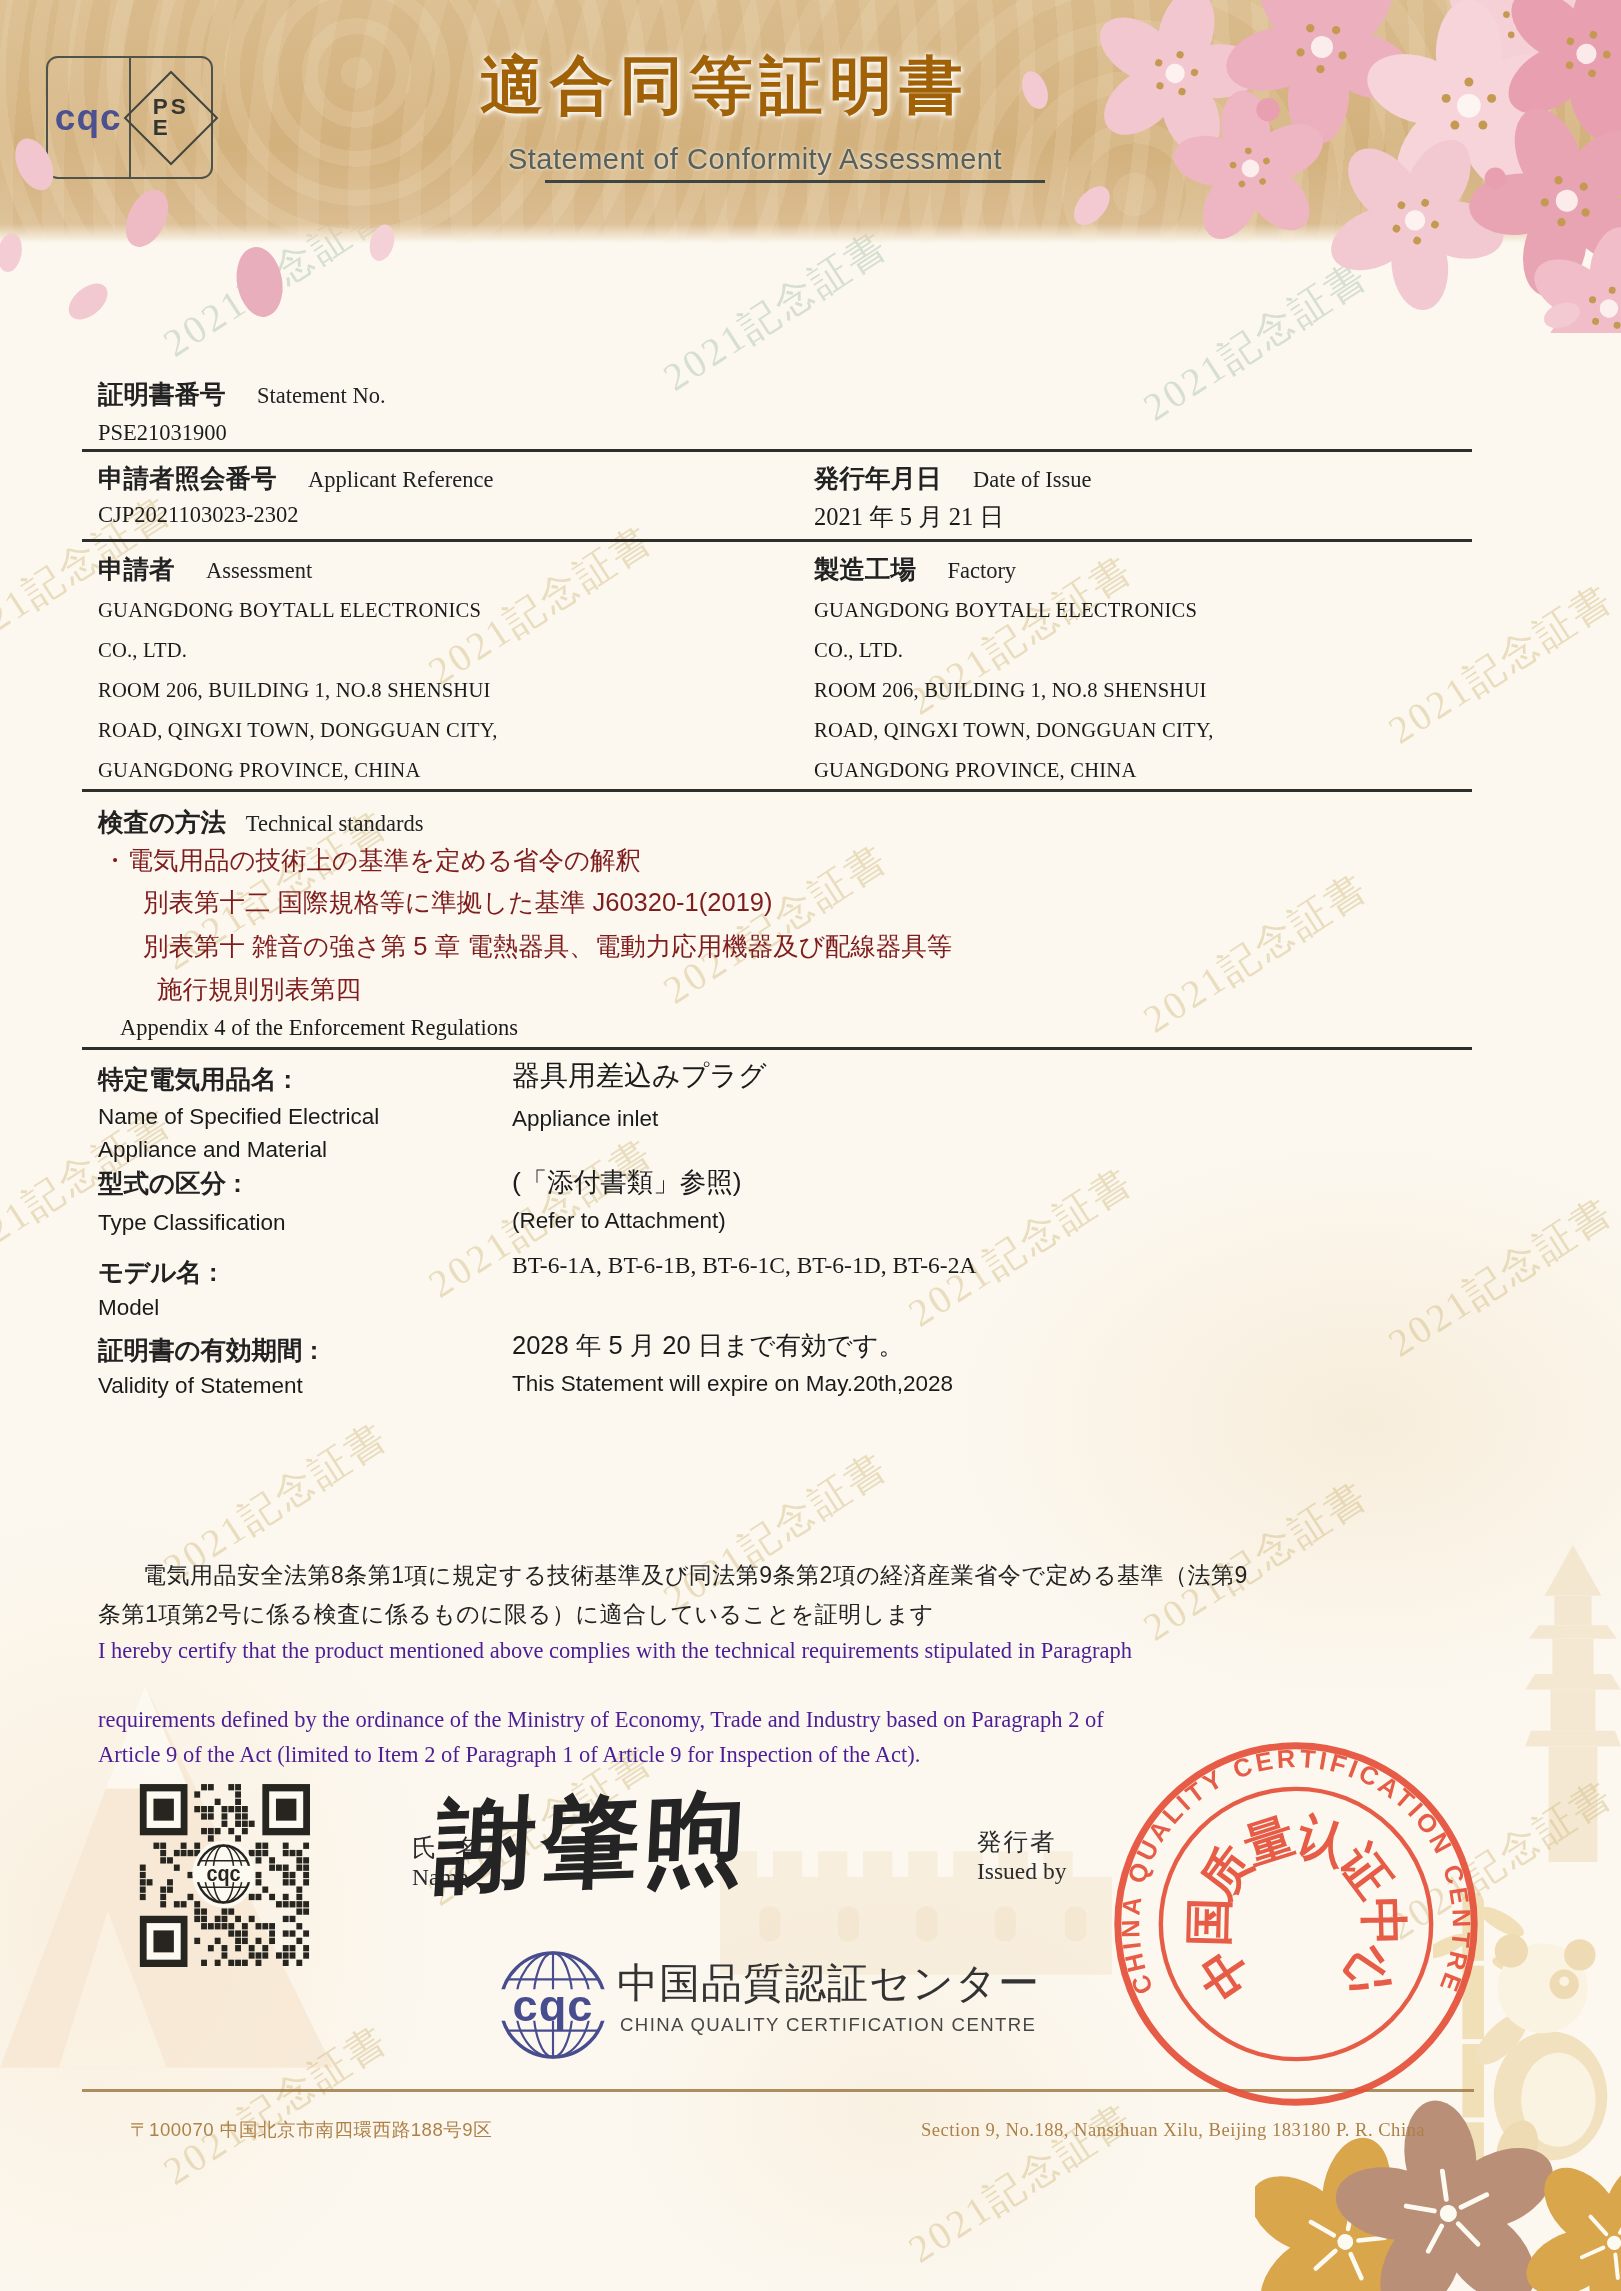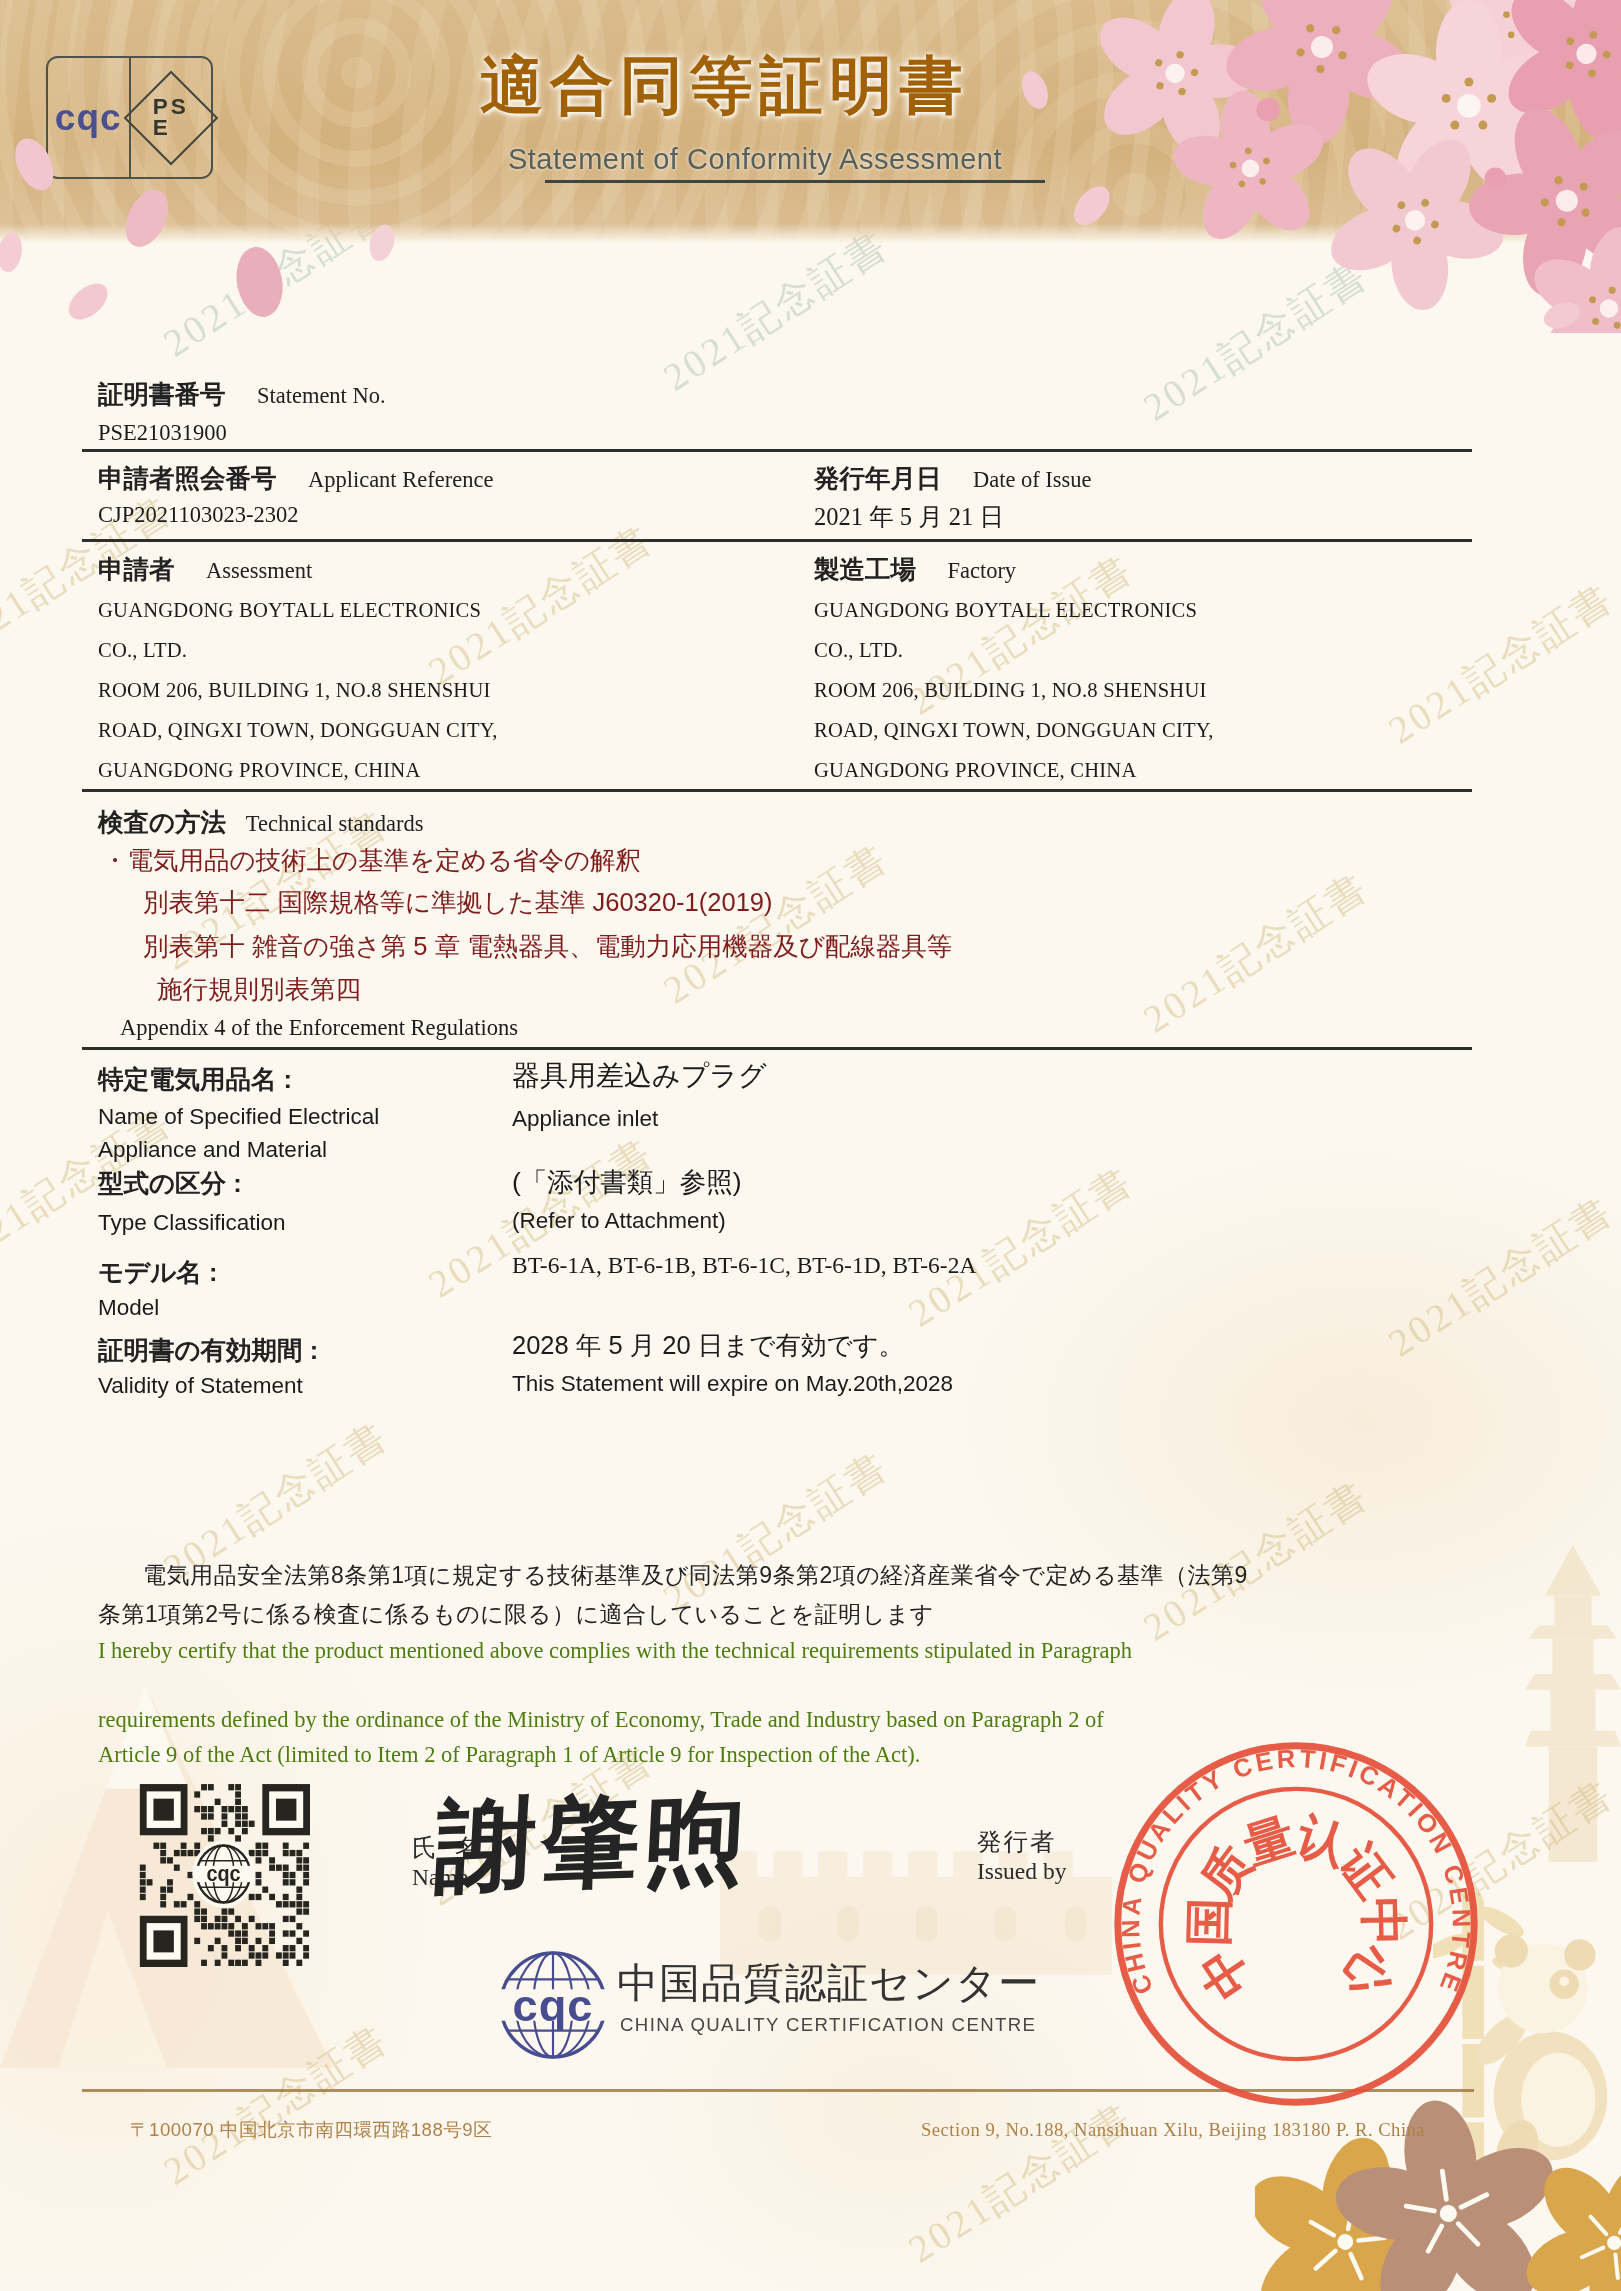--- a/index.html
+++ b/index.html
@@ -45,21 +45,21 @@
   .lbl-jp{font-family:"Liberation Sans",sans-serif;font-weight:600;font-size:25.5px;color:#222}
   .lbl-en{font-family:"Liberation Serif",serif;font-size:22.5px;color:#222;margin-left:27.4px}
   .val{font-family:"Liberation Serif",serif;font-size:22.5px;color:#1b1b1b}
   .val-jp{font-family:"Liberation Sans",sans-serif;font-weight:500;font-size:23.5px;color:#1b1b1b}
   .addr{font-family:"Liberation Serif",serif;font-size:20.6px;line-height:40px;color:#1b1b1b;letter-spacing:0.2px}
   .jp-text{font-family:"Liberation Sans",sans-serif;font-weight:500;font-size:25.5px;color:#7f1d1d}
   .pv-jp{font-family:"Liberation Sans",sans-serif;font-weight:500;font-size:28px;color:#1b1b1b}
   .pv-en{font-family:Liberation Sans, sans-serif;font-size:22.5px;color:#1b1b1b}
   .en2line{line-height:33px}
   .cert-jp{font-family:"Liberation Sans",sans-serif;font-weight:500;font-size:23px;color:#232323;letter-spacing:0.5px;white-space:nowrap}
-  .cert-en{font-family:"Liberation Serif",serif;font-size:22.5px;color:#4d7c0f;white-space:nowrap}
+  .cert-en{font-family:"Liberation Serif",serif;font-size:22.5px;color:#4c1d95;white-space:nowrap}
   
   .sig-lbl-jp{font-family:"Liberation Sans",sans-serif;font-weight:500;font-size:24.5px;color:#2b2b2b;letter-spacing:5.9px}
   .sig-lbl-en{font-family:"Liberation Serif",serif;font-size:23.5px;color:#2b2b2b}
   .signature{font-family:"Liberation Serif",serif;font-weight:700;font-size:100px;color:#242424;
              transform:rotate(-2deg) skewX(-5deg);letter-spacing:3.9px;white-space:nowrap}
   .org-jp{font-family:"Liberation Sans",sans-serif;font-weight:500;font-size:41px;color:#333;letter-spacing:1px;white-space:nowrap}
   .org-en{font-family:"Liberation Sans",sans-serif;font-size:18.6px;color:#474747;letter-spacing:1.4px;white-space:nowrap}
   .cqc-globe-text{font:700 46px "Liberation Sans",sans-serif;fill:#474d8f;letter-spacing:1px}
   
   .stamp-ring-text{font-family:"Liberation Sans",sans-serif;font-size:26px;font-weight:700;

